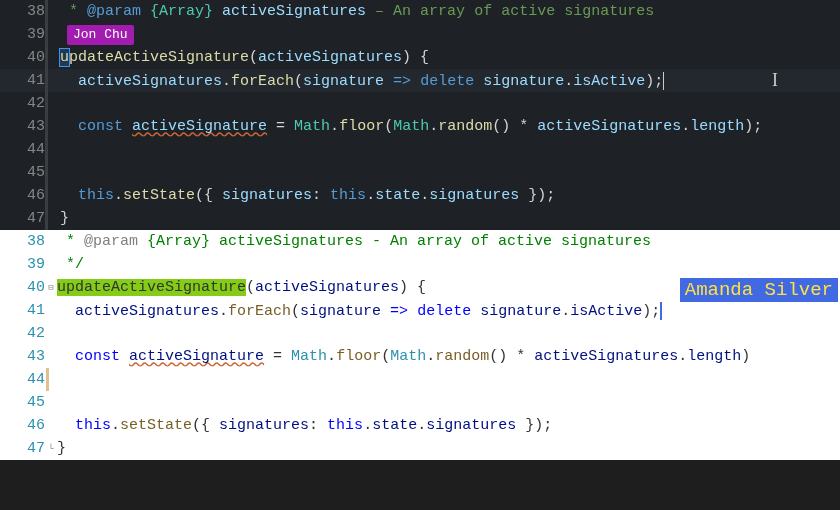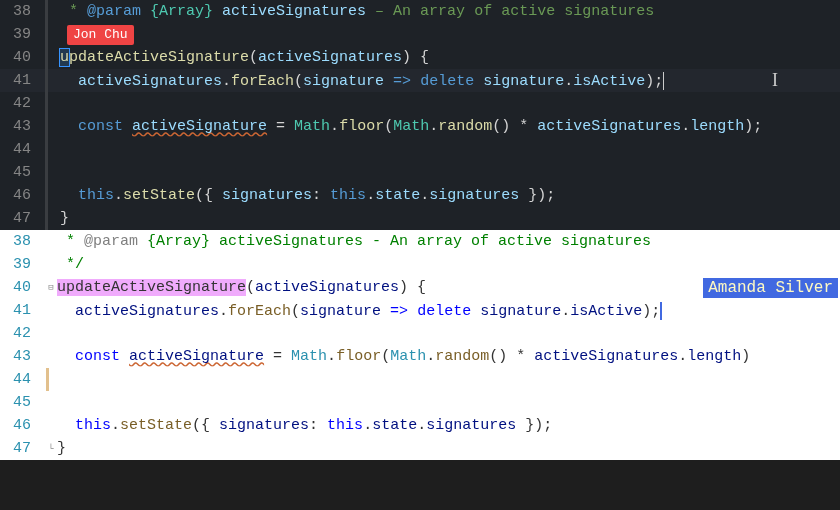--- a/index.html
+++ b/index.html
@@ -23,21 +23,20 @@
   }
   .line {
     display: flex;
     align-items: center;
     height: 23px;
     position: relative;
   }
   .gutter {
     width: 45px;
     text-align: right;
-    padding-right: 14px;
     user-select: none;
     flex-shrink: 0;
   }
   .pane-dark .gutter { color: #858585; }
   .pane-light .gutter { color: #2b91af; }
   .gutter-bar {
     width: 3px;
     height: 23px;
     flex-shrink: 0;
   }
@@ -86,40 +85,40 @@
 
   .blame-tag {
     display: inline-block;
     padding: 1px 6px;
     border-radius: 2px;
     font-size: 13px;
     font-weight: 500;
     line-height: 18px;
   }
   .blame-jon {
-    background: #ef4444;
+    background: #a21caf;
     color: #ffffff;
     margin-left: -2px;
   }
   .blame-amanda {
     background: #4169e1;
-    color: #fef9c3;
+    color: #fde047;
     position: absolute;
     right: 2px;
     top: 2px;
     padding: 1px 5px;
-    font-size: 16px;
+    font-size: 19px;
   }
 
   .sel-dark {
     background: rgba(38,79,120,0.5);
     outline: 1px solid #3794ff;
   }
   .sel-light {
-    background: #f0abfc;
+    background: #84cc16;
     margin-top: 12px;
   }
 
   .cursor-caret {
     display: inline-block;
     width: 1px;
     height: 18px;
     background: #cccccc;
     vertical-align: middle;
   }

